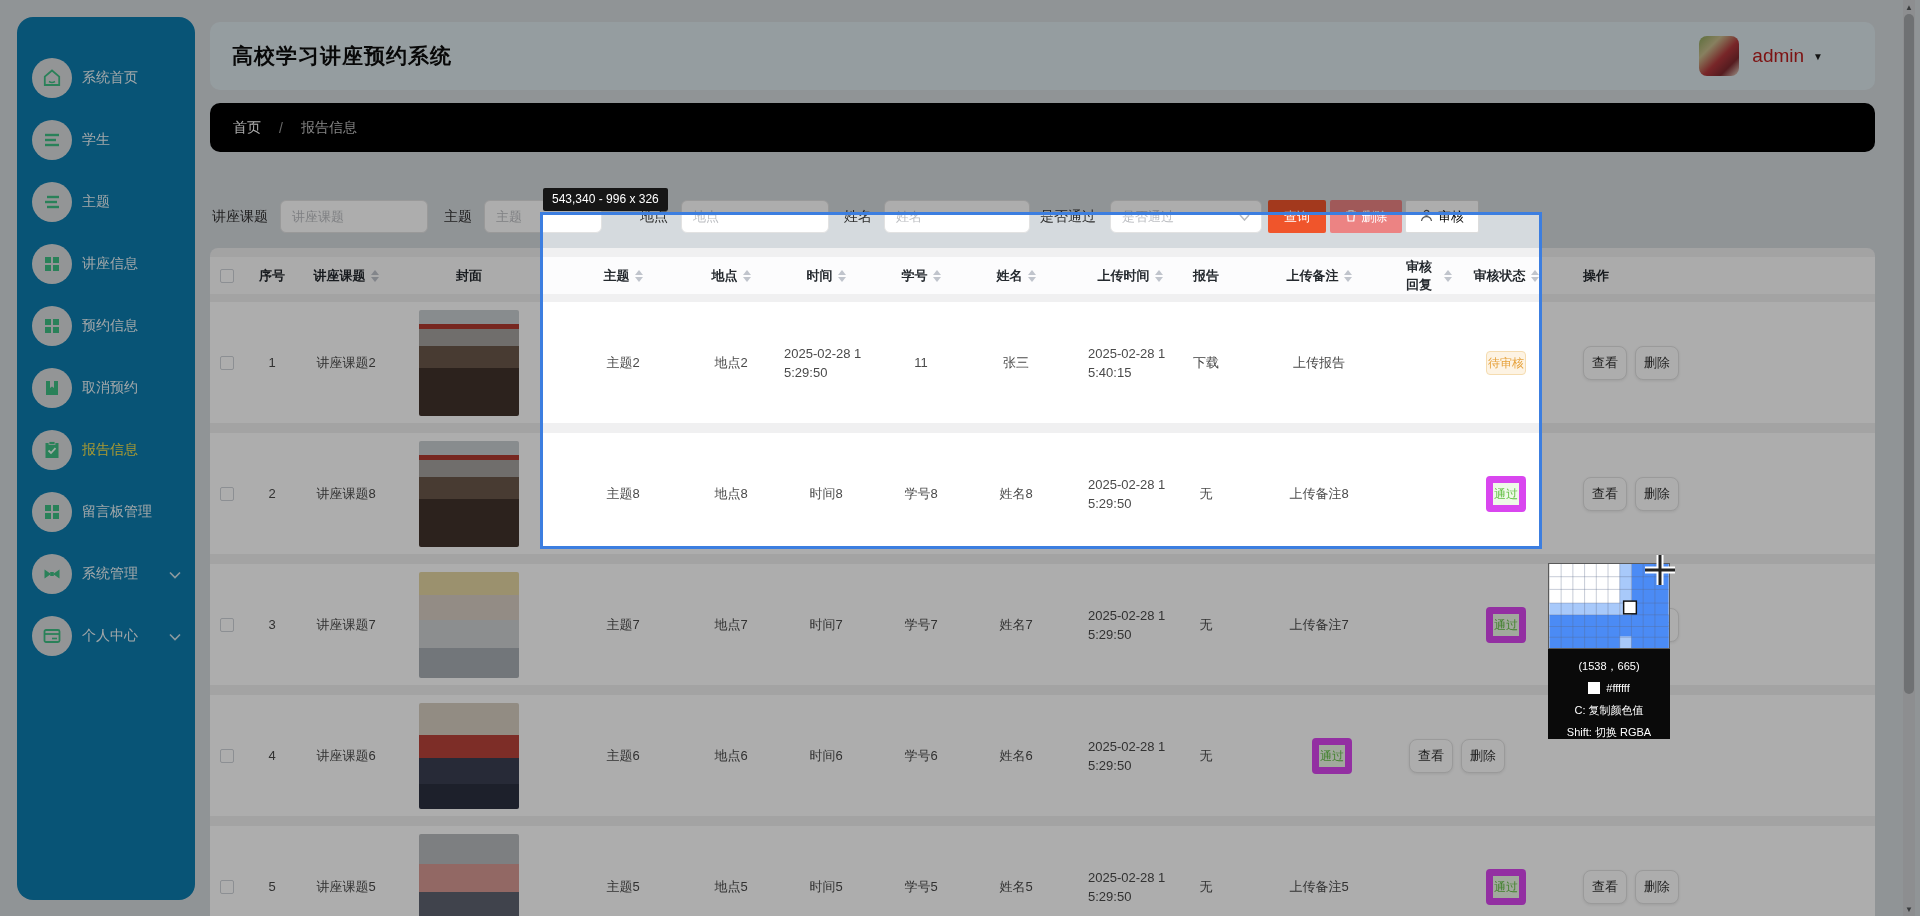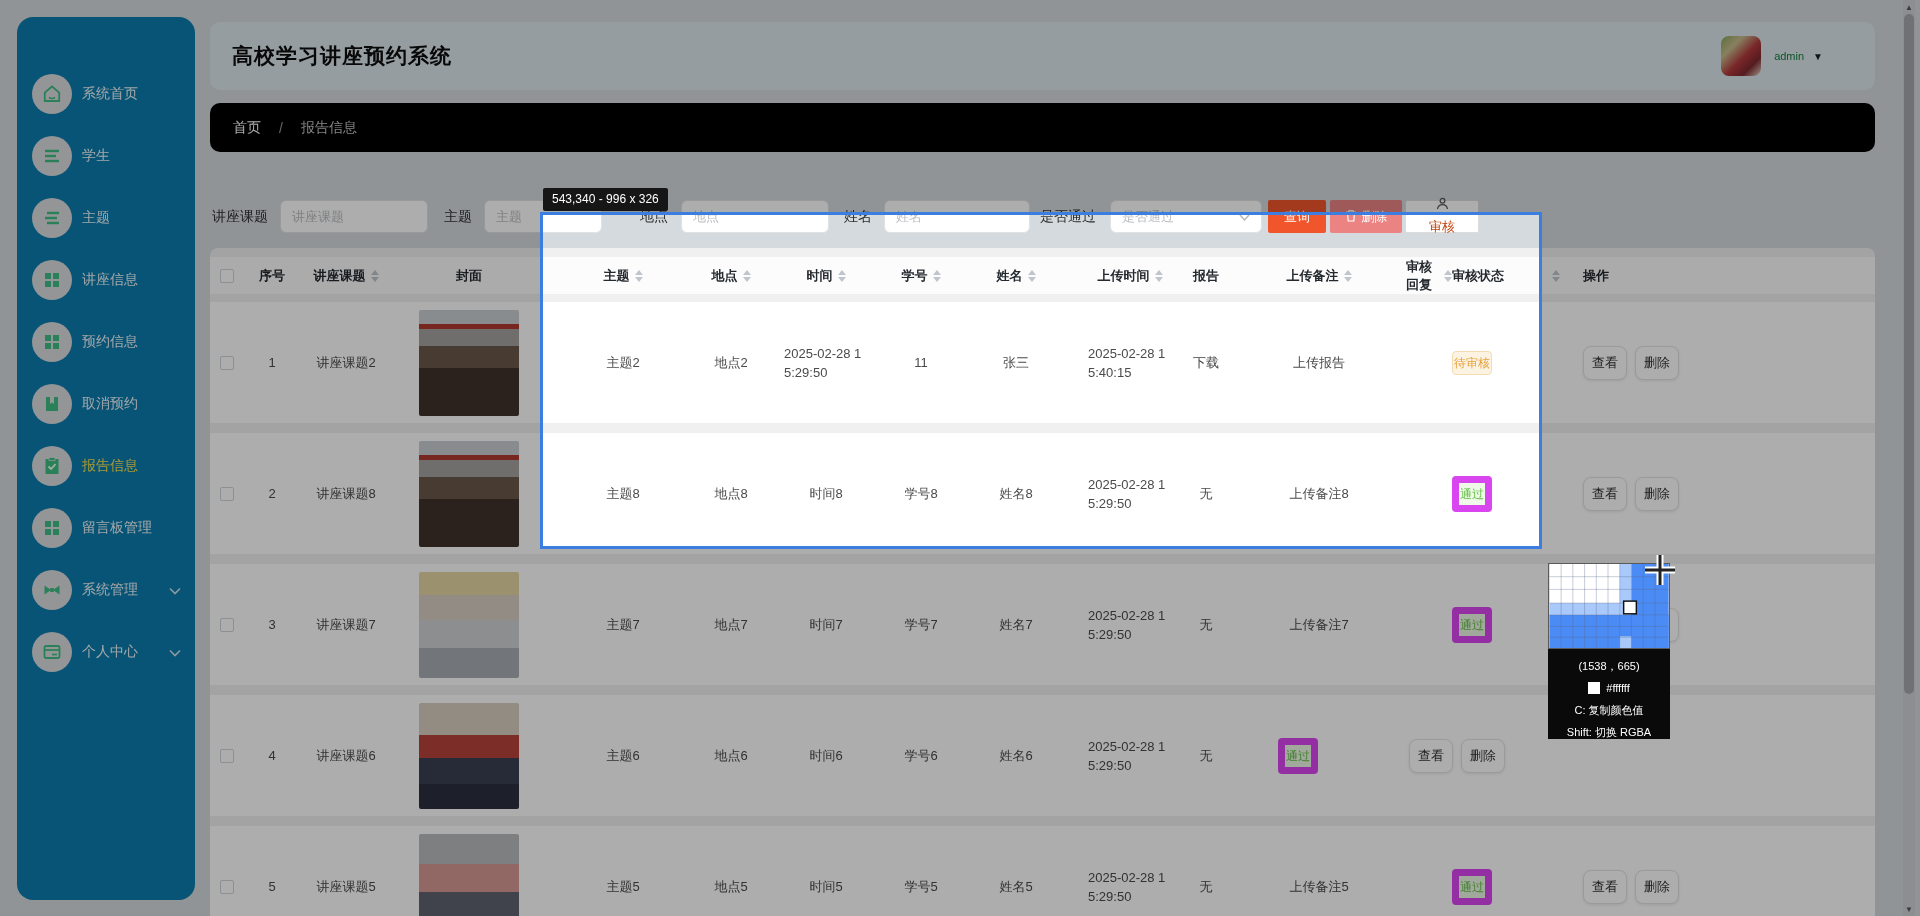--- a/index.html
+++ b/index.html
@@ -2,37 +2,37 @@
 <html><head>
 <meta charset="utf-8">
 <style>
   html,body{margin:0;padding:0;background:#6f7275;}
   *{box-sizing:border-box;}
   .stage{position:relative;width:1920px;height:916px;overflow:hidden;
          background:#d5dade;font-family:"Liberation Sans","DejaVu Sans",sans-serif;}
 
   
   .sidebar{position:absolute;left:17px;top:17px;width:178px;height:883px;
-           background:#0d7cae;border-radius:16px;padding-top:46px;}
+           background:#0d7cae;border-radius:16px;padding-top:30px;}
   .side-item{position:relative;height:62px;display:flex;align-items:center;cursor:pointer;}
   .side-item .circ{width:40px;height:40px;border-radius:50%;background:#d9dcdd;
                    margin-left:15px;display:flex;align-items:center;justify-content:center;flex:0 0 auto;}
   .side-item .lbl{margin-left:10px;font-size:14px;color:#eef6f9;white-space:nowrap;}
   .side-item.active .lbl{color:#f6e14b;}
   .side-item .chev{position:absolute;right:14px;top:50%;transform:translateY(-50%);}
   .icn{display:block;}
 
   
   .topbar{position:absolute;left:210px;top:22px;width:1665px;height:68px;
           background:#dce8ec;border-radius:10px;display:flex;align-items:center;}
   .topbar .title{margin-left:22px;font-size:21px;font-weight:bold;color:#0c0c0c;letter-spacing:1px;}
   .userbox{position:absolute;right:52px;top:14px;display:flex;align-items:center;cursor:pointer;}
   .avatar{width:40px;height:40px;border-radius:8px;
           background:linear-gradient(135deg,#8aa55a 0%,#c8bd8d 28%,#b1383c 55%,#7e2a2f 76%,#e8d8c8 100%);}
-  .username{margin-left:13px;font-size:11px;color:#15803d;}
+  .username{margin-left:13px;font-size:19px;color:#b91c1c;}
   .user-caret{margin-left:9px;font-size:10px;color:#1d1d1d;}
 
   
   .crumbbar{position:absolute;left:210px;top:103px;width:1665px;height:49px;
             background:#000;border-radius:10px;display:flex;align-items:center;font-size:14px;}
   .crumb-home{margin-left:23px;color:#fff;cursor:pointer;}
   .crumb-sep{margin:0 18px;color:#9a9a9a;}
   .crumb-cur{color:#c2c2c2;}
 
   
@@ -43,21 +43,21 @@
              font-family:inherit;}
   .flt-input::placeholder{color:#bcbec2;}
   .flt-select{border:1px solid #e2e2e2;border-radius:6px;background:#fff;height:33px;
               display:flex;align-items:center;padding:0 11px;cursor:pointer;}
   .flt-select .ph{font-size:13px;color:#bcbec2;flex:1;}
   .flt-select .sel-caret{color:#b6b8bc;font-size:11px;}
   .btn{border:none;border-radius:2px;height:33px;font-size:13px;cursor:pointer;
        display:flex;align-items:center;justify-content:center;font-family:inherit;}
   .btn-query{background:#f0552b;color:#fff;width:58px;}
   .btn-del{background:#ec8383;color:#fff;width:72px;gap:5px;}
-  .btn-audit{background:#fff;color:#c2410c;width:74px;border:1px solid #dcdcdc;gap:5px;flex-direction:column;}
+  .btn-audit{background:#fff;color:#000000;width:74px;border:1px solid #dcdcdc;gap:5px;}
 
   
   .tcard{position:absolute;left:210px;top:248px;width:1665px;height:668px;
          background:#f0f0f1;border-radius:8px 8px 0 0;padding-top:9px;}
   .trow{display:flex;align-items:stretch;}
   .thead{height:37px;background:#fcfcfd;margin-bottom:8px;}
   .tbody-row{height:121px;background:#fff;margin-bottom:10px;}
   .cell{display:flex;align-items:center;justify-content:center;font-size:13px;color:#4a4a4a;overflow:hidden;}
   .hcell{font-weight:bold;font-size:13px;color:#24292e;}
   .c-check{width:34px;}
@@ -66,21 +66,21 @@
   .c-cover{width:154px;}
   .c-topic{width:154px;}
   .c-place{width:62px;}
   .c-time{width:128px;}
   .c-sid{width:62px;}
   .c-name{width:128px;}
   .c-uptime{width:100px;}
   .c-report{width:52px;align-items:center;}
   .c-note{width:174px;}
   .c-reply{width:46px;}
-  .c-status{width:108px;justify-content:space-between;}
+  .c-status{width:108px;}
   .c-actions{width:315px;justify-content:flex-start;padding-left:23px;gap:8px;}
   .dt{display:inline-block;width:84px;word-break:break-all;line-height:19px;text-align:left;}
   .checkbox{width:14px;height:14px;border:1px solid #cfd3d9;border-radius:2px;background:#fff;cursor:pointer;}
   .caret{display:inline-flex;flex-direction:column;margin-left:5px;gap:2px;}
   .caret i{display:block;width:0;height:0;border:4px solid transparent;}
   .caret .up{border-bottom:5px solid #c0c4cc;border-top:none;}
   .caret .dn{border-top:5px solid #c0c4cc;border-bottom:none;}
   .cover-img{width:100px;height:106px;border-radius:2px;}
   .img-conf{background:linear-gradient(180deg,#c9ced1 0 13%,#b03a30 13% 18%,#a5a3a0 18% 34%,#6b584a 34% 55%,#42332b 55% 100%);}
   .img-sem{background:linear-gradient(180deg,#e5d6a2 0 22%,#d9cfc4 22% 45%,#ced1d3 45% 72%,#a9afb4 72% 100%);}

